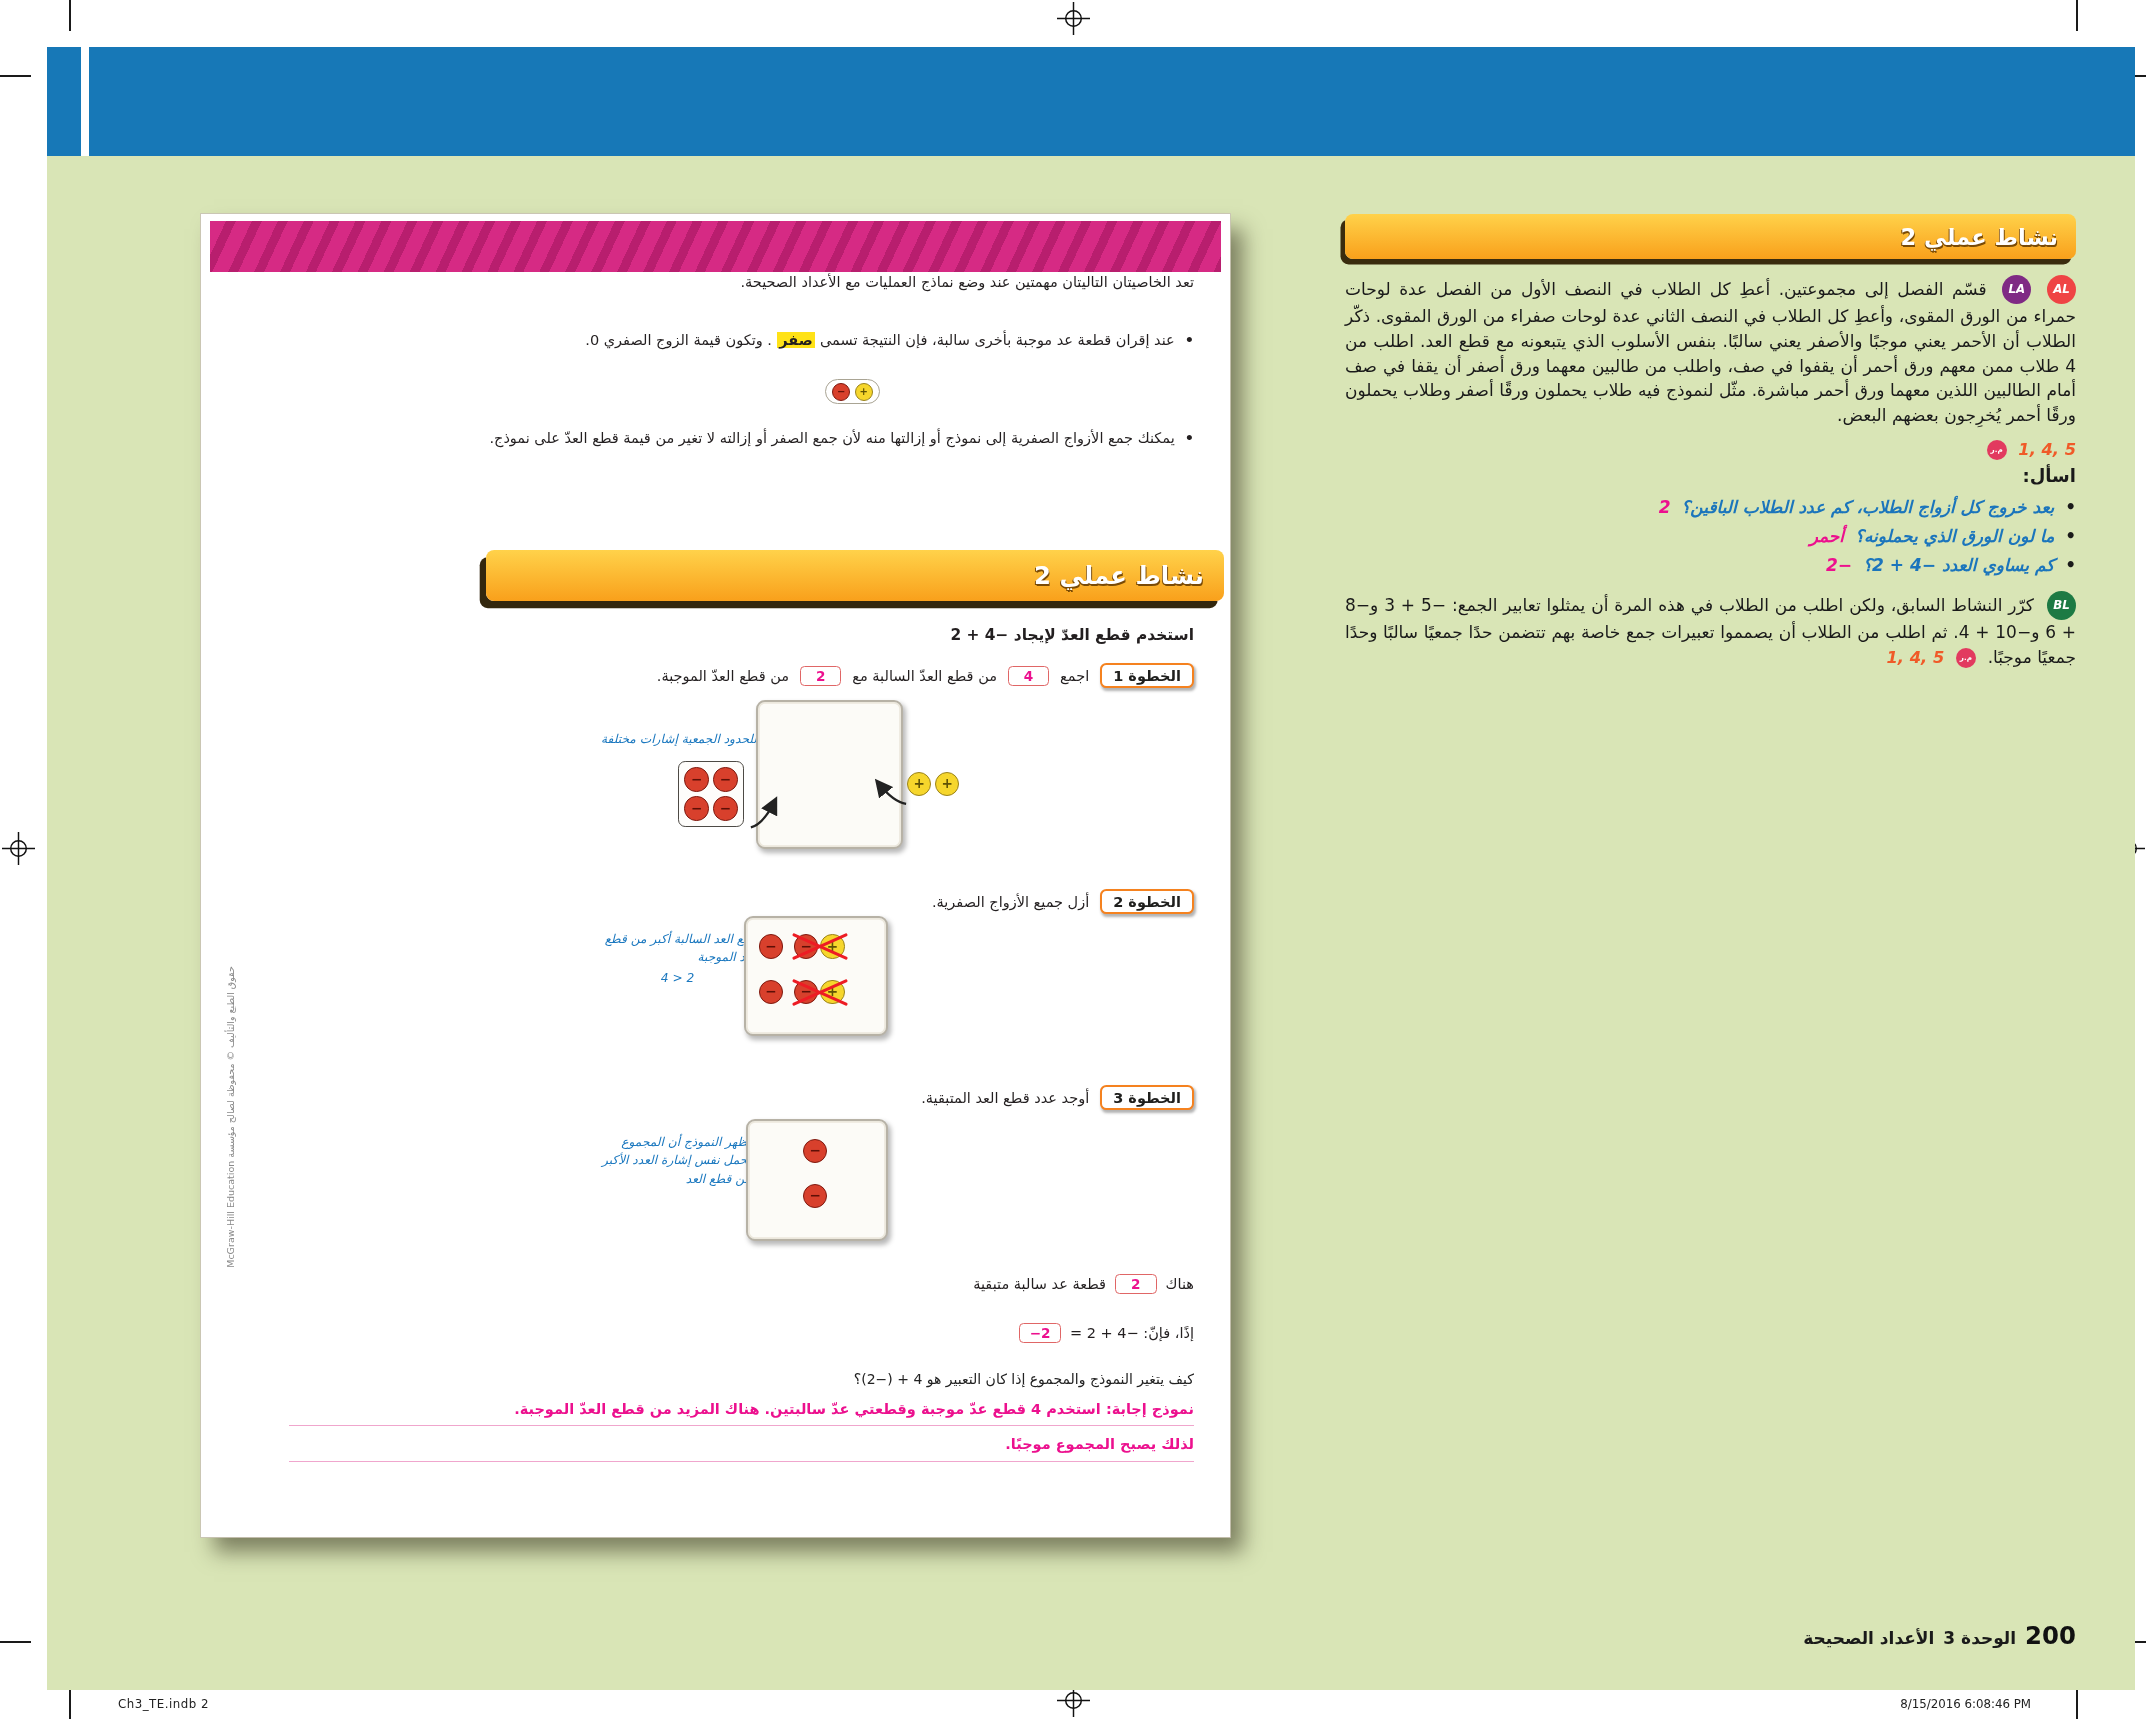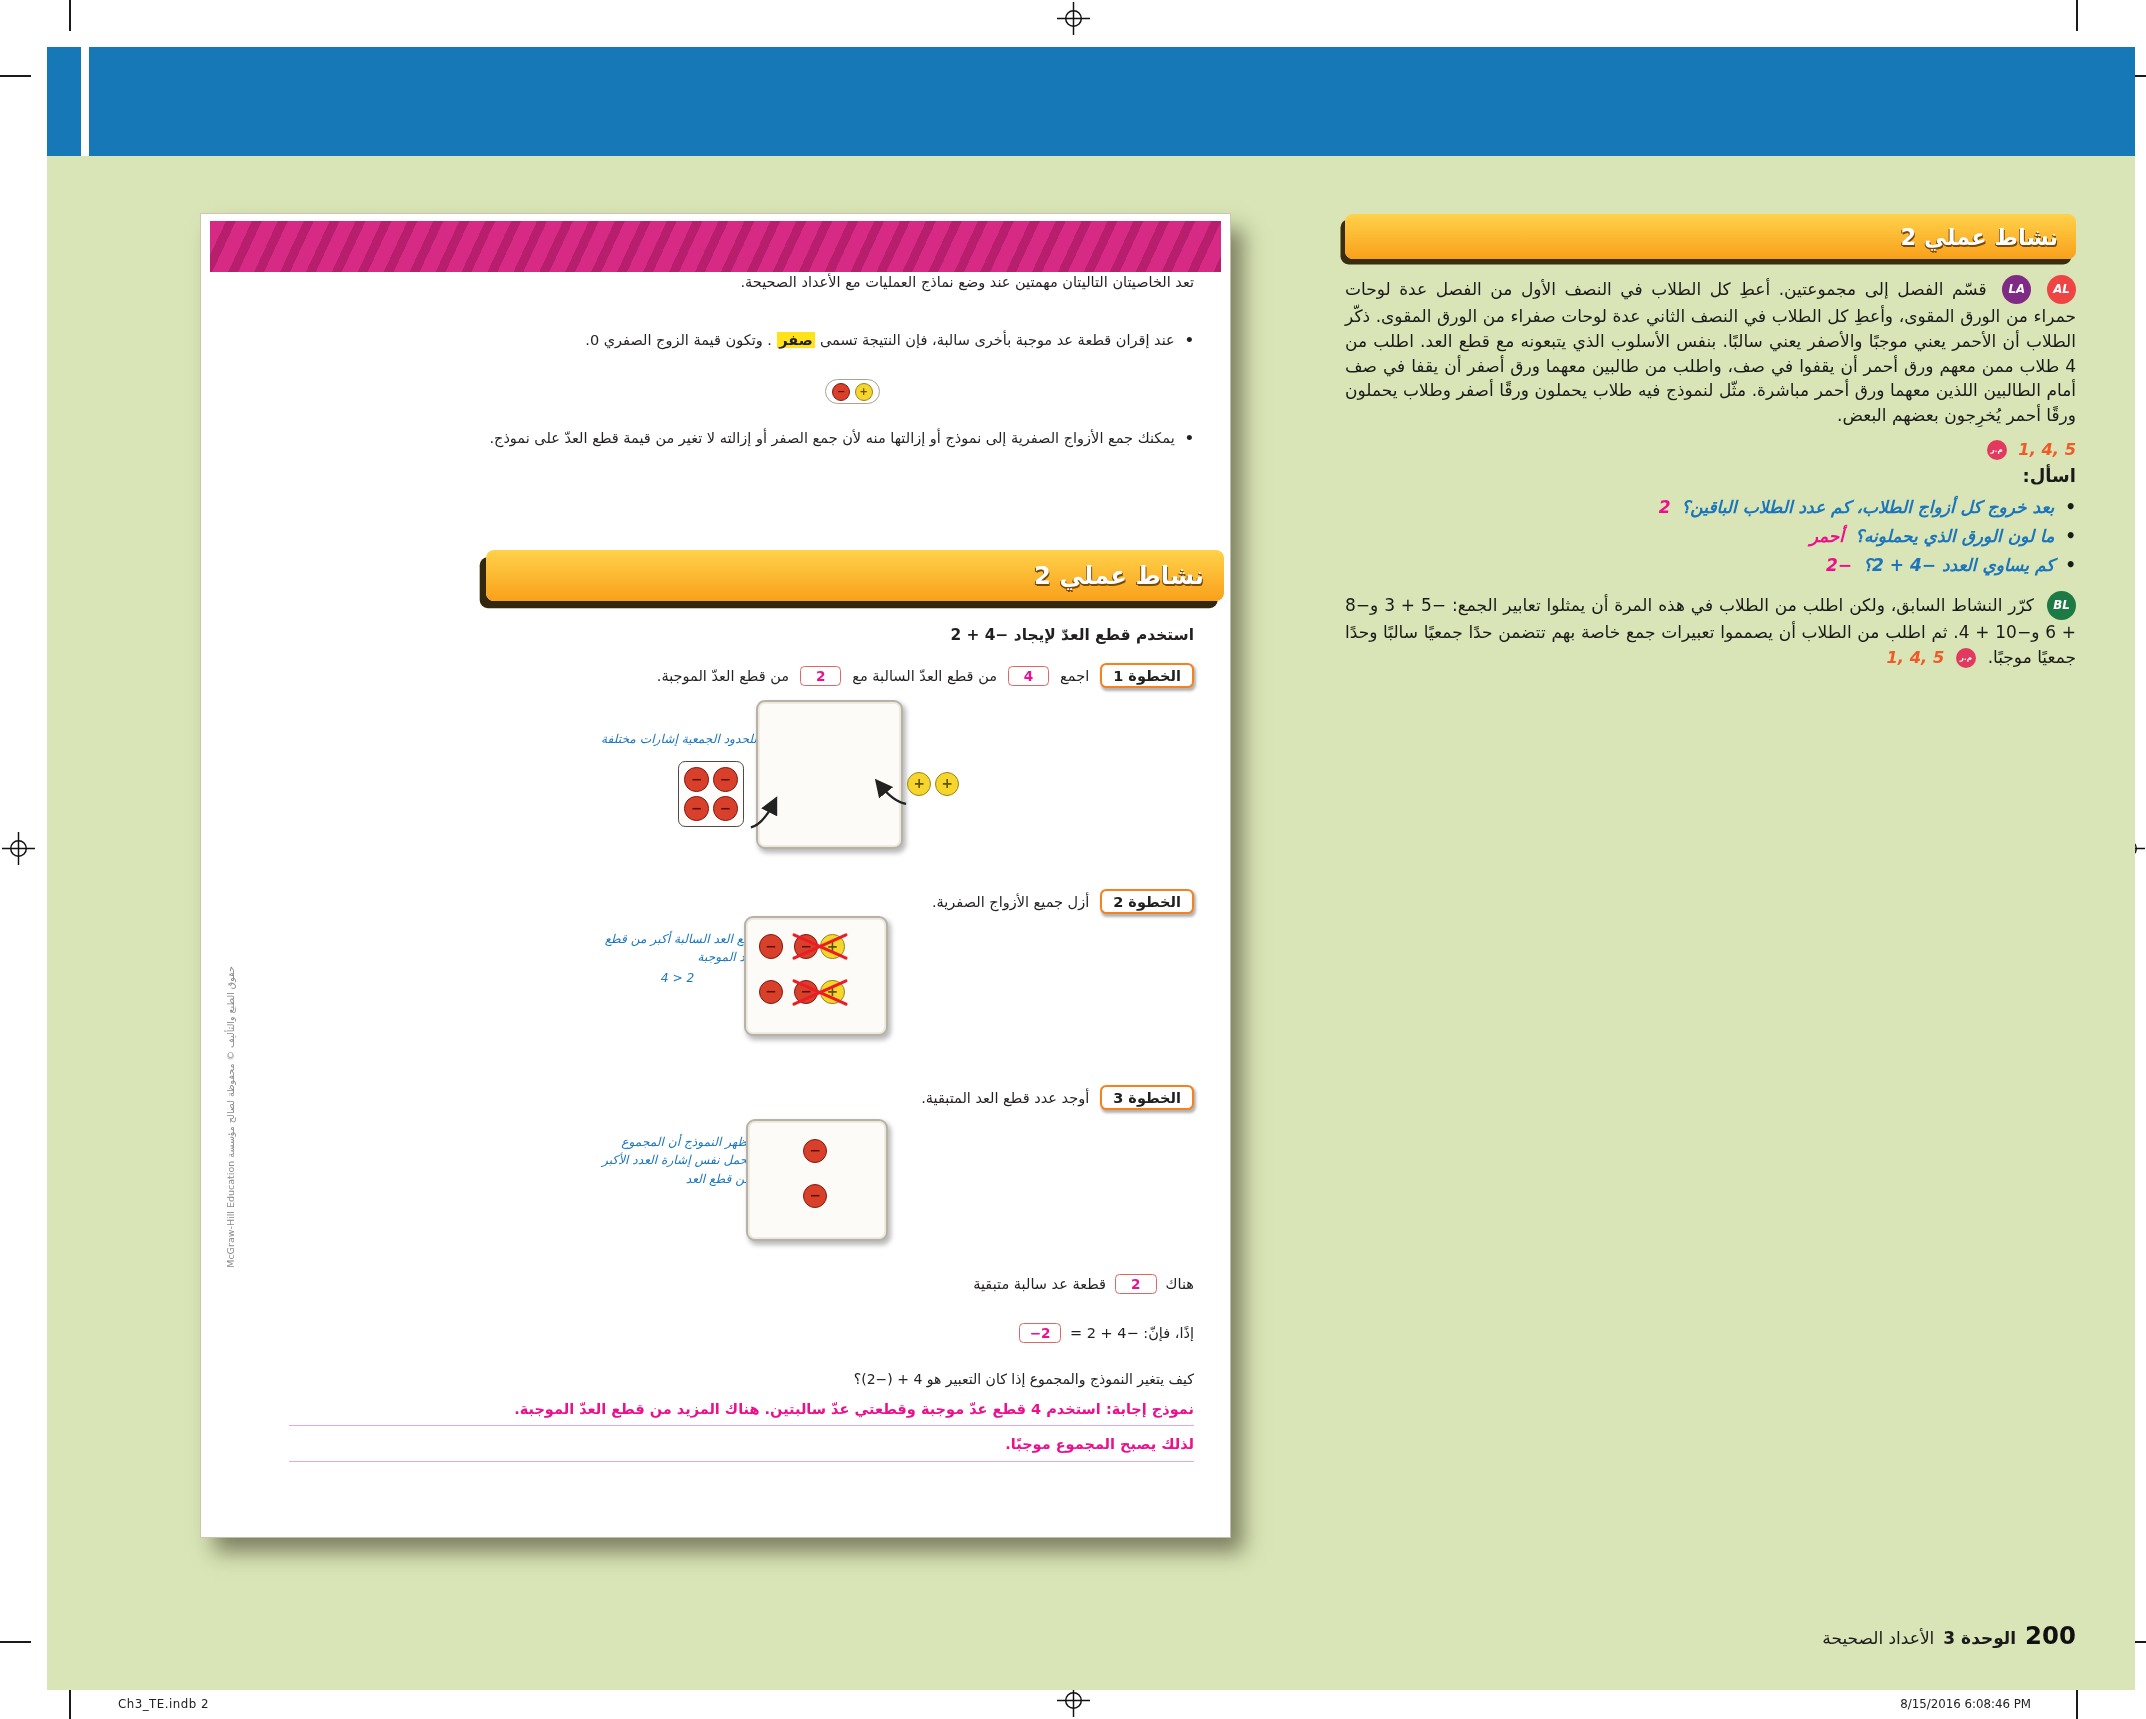--- a/index.html
+++ b/index.html
@@ -106,21 +106,21 @@
     font-size:7.2px;align-items:center;justify-content:center;margin:0 6.3px;vertical-align:middle;font-weight:bold;}
   .t-ask{font-weight:bold;font-size:18px;margin:5.4px 0 11px;}
   .t-qrow{margin-bottom:9px;font-size:17px;text-align:right;}
   .t-q{color:#1b75bc;font-style:italic;font-weight:bold;}
   .t-a{color:#ec108e;font-weight:bold;font-style:italic;margin-right:5.4px;}
   .bl-para{margin-top:16.3px;}
 
   .unit-footer{position:absolute;top:1407px;right:0;display:flex;gap:9px;align-items:baseline;direction:rtl;}
   .pagenum{font-size:24.4px;font-weight:bold;color:#111;}
   .unit-label{font-weight:bold;font-size:17px;}
-  .unit-title{font-size:17px;}
+  .unit-title{font-size:17px;font-weight:bold;}
 
   
   .print-footer{position:absolute;left:47px;top:1693px;width:2088px;height:22.6px;font-size:11.8px;color:#222;}
   .pf-left{position:absolute;left:71px;top:3.6px;letter-spacing:0.5px;}
   .pf-right{position:absolute;right:104px;top:3.6px;}
 </style>
 </head>
 <body>
 
 <div class="sheet">

